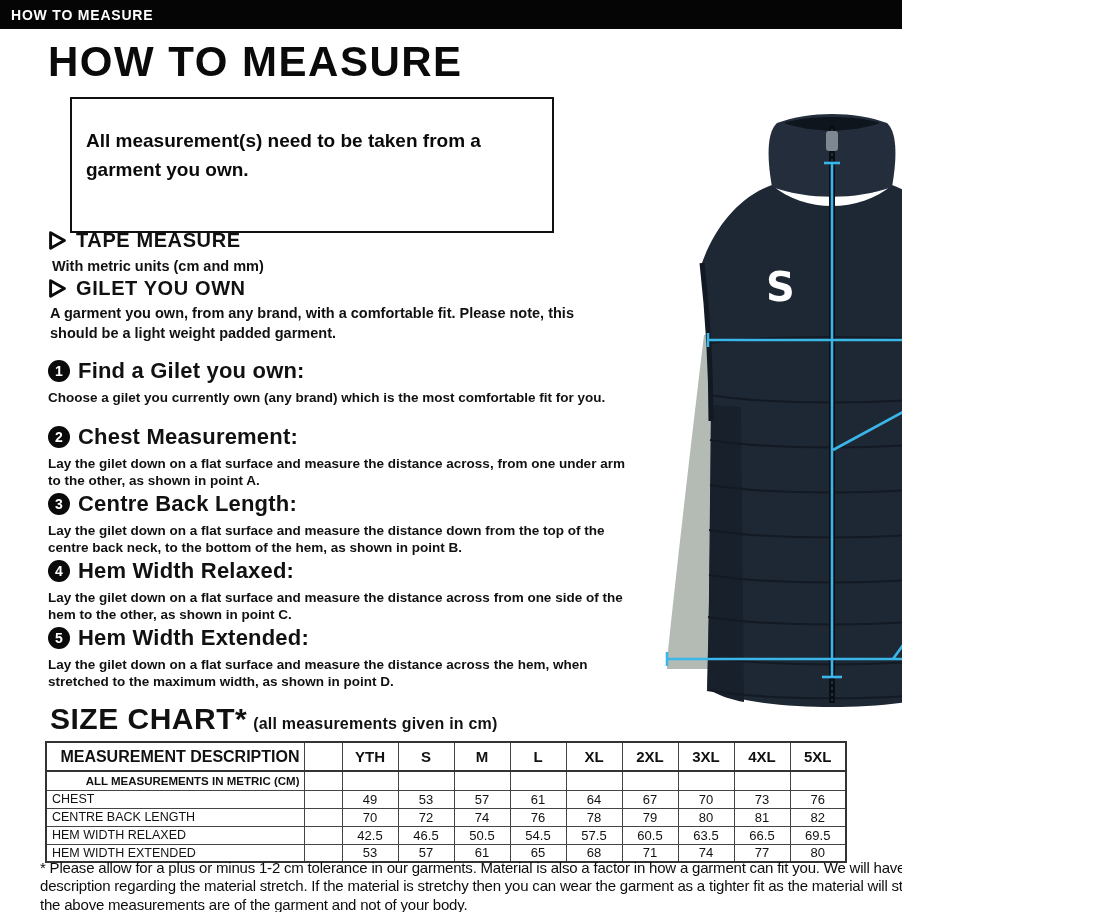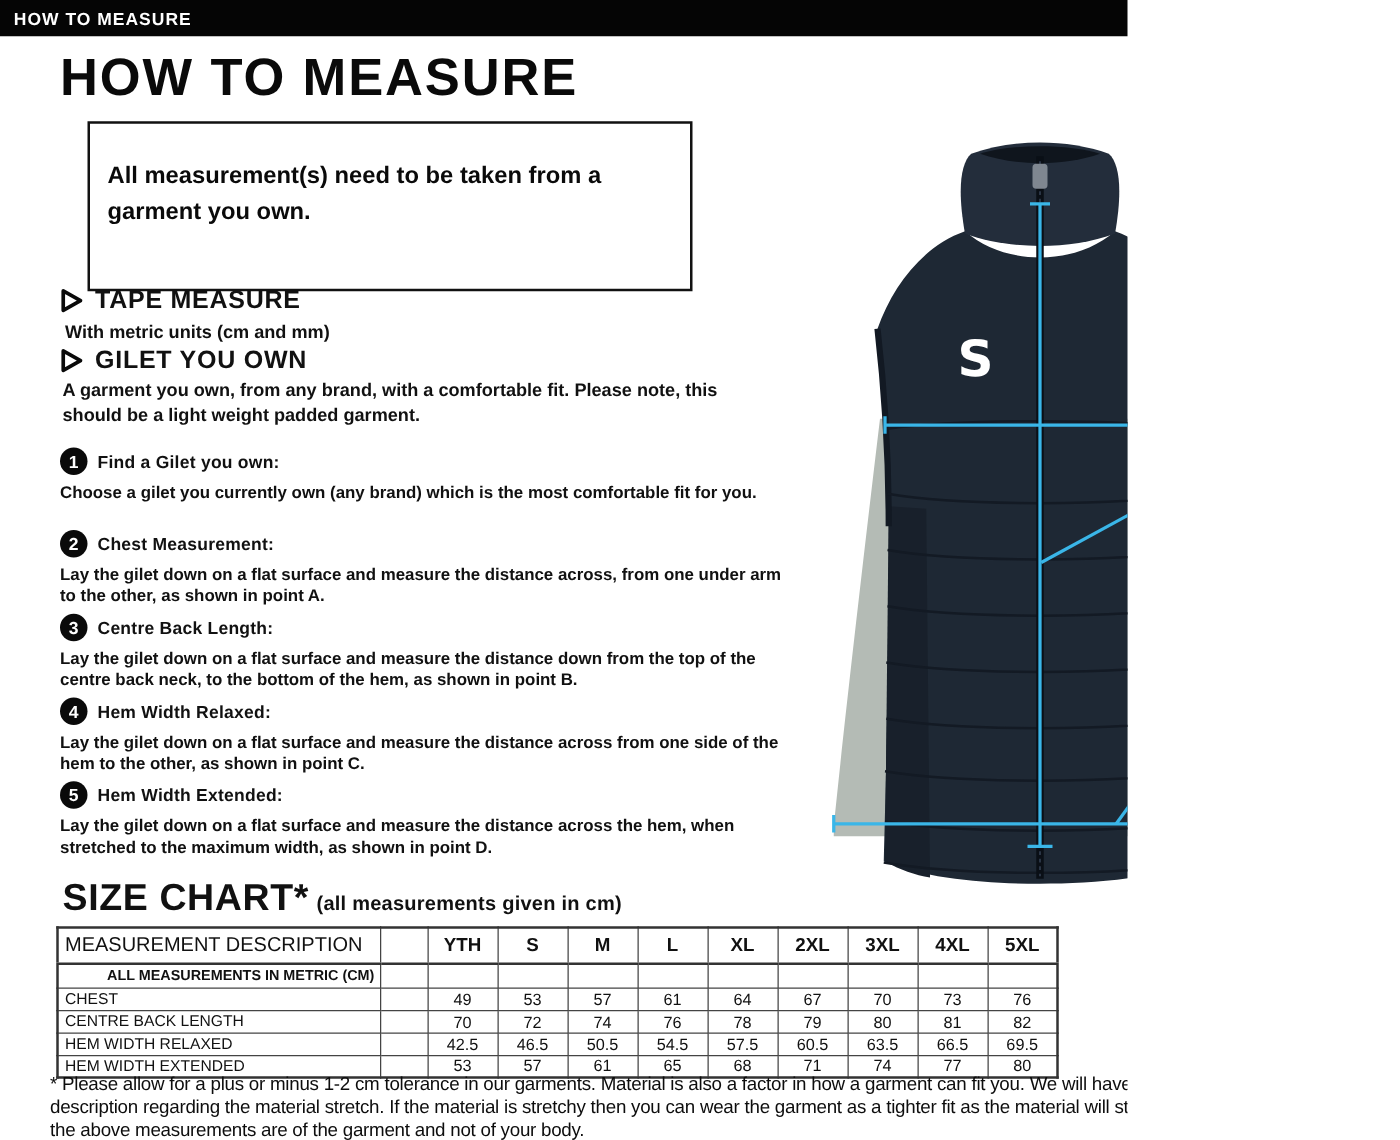--- a/index.html
+++ b/index.html
@@ -24,31 +24,31 @@
   .need-item-title{position:absolute;display:flex;align-items:center;gap:9px;font-size:20px;
                    font-weight:800;letter-spacing:.6px;}
   .need-item-desc{position:absolute;font-size:14.5px;font-weight:700;line-height:1.38;width:560px;}
   .tri{width:19px;height:21px;flex:0 0 auto;}
 
   
   .step{position:absolute;left:48px;width:585px;}
   .step-head{display:flex;align-items:center;gap:8px;}
   .step-num{width:22px;height:22px;border-radius:50%;background:#0a0a0a;color:#fff;font-size:14px;
             font-weight:800;display:flex;align-items:center;justify-content:center;flex:0 0 auto;}
-  .step-title{font-size:14px;font-weight:800;letter-spacing:.2px;}
+  .step-title{font-size:22px;font-weight:800;letter-spacing:.2px;}
   .step-desc{margin-top:6px;font-size:13.5px;font-weight:700;line-height:1.25;}
 
   
   .chart-heading{position:absolute;left:50px;top:702px;font-size:30px;font-weight:800;letter-spacing:.5px;}
   .chart-sub{font-size:16px;font-weight:800;letter-spacing:.2px;margin-left:6px;}
   table.size{position:absolute;left:45px;top:741px;border-collapse:collapse;table-layout:fixed;
              width:800px;border:2px solid #333;}
   table.size th,table.size td{border:1px solid #444;padding:0 4px;overflow:hidden;white-space:nowrap;}
   tr.hdr{height:29px;}
-  tr.hdr .desc{font-size:16px;font-weight:400;text-align:left;padding-left:5px;}
+  tr.hdr .desc{font-size:16px;font-weight:700;text-align:right;padding-left:5px;}
   tr.hdr th{font-size:15px;font-weight:700;text-align:center;border-bottom:2px solid #333;}
   tr.metric{height:19px;}
   tr.metric td:first-child{font-size:11.5px;font-weight:700;text-align:right;padding-left:5px;}
   tr.data{height:18px;}
   tr.data td:first-child{font-size:12.5px;text-align:left;padding-left:5px;}
   tr.data td{font-size:13px;text-align:center;font-weight:400;}
 
   .footnote{position:absolute;left:40px;top:859px;width:1062px;font-size:15px;font-weight:400;
             line-height:1.23;letter-spacing:-.2px;color:#0d0d0d;}
 

